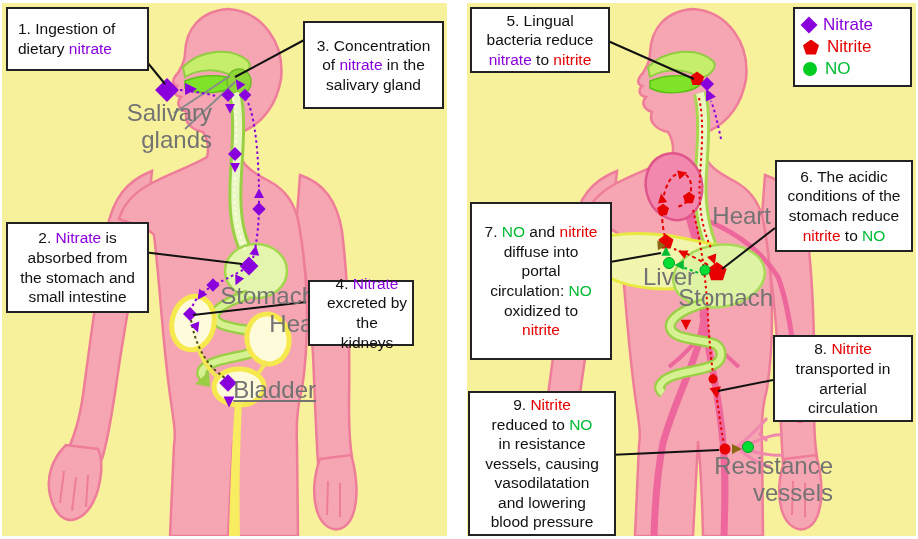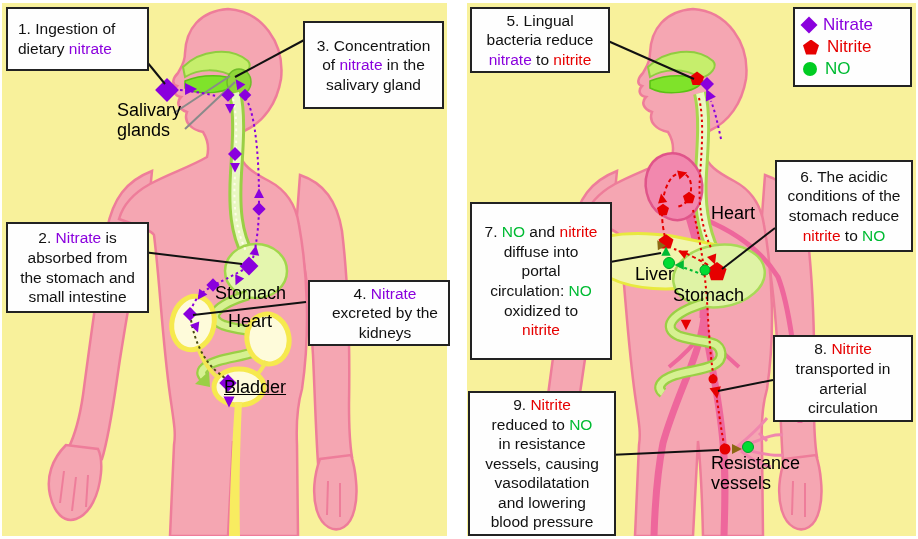--- a/index.html
+++ b/index.html
@@ -7,22 +7,22 @@
           font-family:"Liberation Sans", sans-serif;}
   .panel{position:absolute;top:3px;height:533px;background:#F8F19B;}
   .panel.left{left:2px;width:445px;}
   .panel.right{left:467px;width:449px;}
   .panel svg{position:absolute;left:0;top:0;}
   .stepbox{position:absolute;background:#FEFEFE;border:2px solid #222222;color:#111111;
            font-size:15.5px;line-height:1.26;white-space:pre-line;text-align:center;
            padding:4px 4px;box-sizing:border-box;display:flex;align-items:center;justify-content:center;}
   .stepbox .inner{width:100%;}
   .stepbox.align-left .inner{text-align:left;padding-left:6px;}
-  .olabel{position:absolute;color:#000000;font-size:18px;line-height:1.12;white-space:pre-line;
-          text-align:left;}
+  .olabel{position:absolute;color:#737373;font-size:24px;line-height:1.12;white-space:pre-line;
+          text-align:right;}
   .legend{position:absolute;background:#FEFEFE;border:2px solid #222222;box-sizing:border-box;
           padding:5px 8px;display:flex;flex-direction:column;justify-content:space-around;}
   .legend-row{display:flex;align-items:center;gap:8px;height:22px;}
   .legend-label{font-size:17px;font-weight:400;}
   .sym{display:inline-block;flex:0 0 auto;}
   .sym-diamond{width:12px;height:12px;background:#8A00DD;transform:rotate(45deg);}
   .sym-pentagon{width:16px;height:15px;background:#E60000;
      clip-path:polygon(50% 0%,100% 38%,81% 100%,19% 100%,0% 38%);}
   .sym-circle{width:14px;height:14px;border-radius:50%;background:#00CC22;}
 </style>
@@ -150,21 +150,21 @@
 
     <div class="stepbox align-left" style="left:4px;top:4px;width:143px;height:64px;"><div class="inner"><span>1. Ingestion of
 dietary </span><span style="color: rgb(138, 0, 221);">nitrate</span></div></div>
     <div class="stepbox" style="left:301px;top:18px;width:141px;height:88px;"><div class="inner"><span>3. Concentration
 of </span><span style="color: rgb(138, 0, 221);">nitrate</span><span> in the
 salivary gland</span></div></div>
     <div class="stepbox" style="left:4px;top:219px;width:143px;height:91px;"><div class="inner"><span>2. </span><span style="color: rgb(138, 0, 221);">Nitrate</span><span> is
 absorbed from
 the stomach and
 small intestine</span></div></div>
-    <div class="stepbox" style="left:306px;top:277px;width:142px;height:66px;padding-left:16px;"><div class="inner"><span>4. </span><span style="color: rgb(138, 0, 221);">Nitrate</span><span>
+    <div class="stepbox" style="left:306px;top:277px;width:106px;height:66px;padding-left:16px;"><div class="inner"><span>4. </span><span style="color: rgb(138, 0, 221);">Nitrate</span><span>
 excreted by the
 kidneys</span></div></div>
   </section>
 
   <section class="panel right">
     <svg width="449" height="533" viewBox="0 0 449 533">
       <defs>
         <g id="dia2">
             <polygon points="0,-7 7,0 0,7 -7,0" fill="#8A00DD"></polygon>
           </g>

